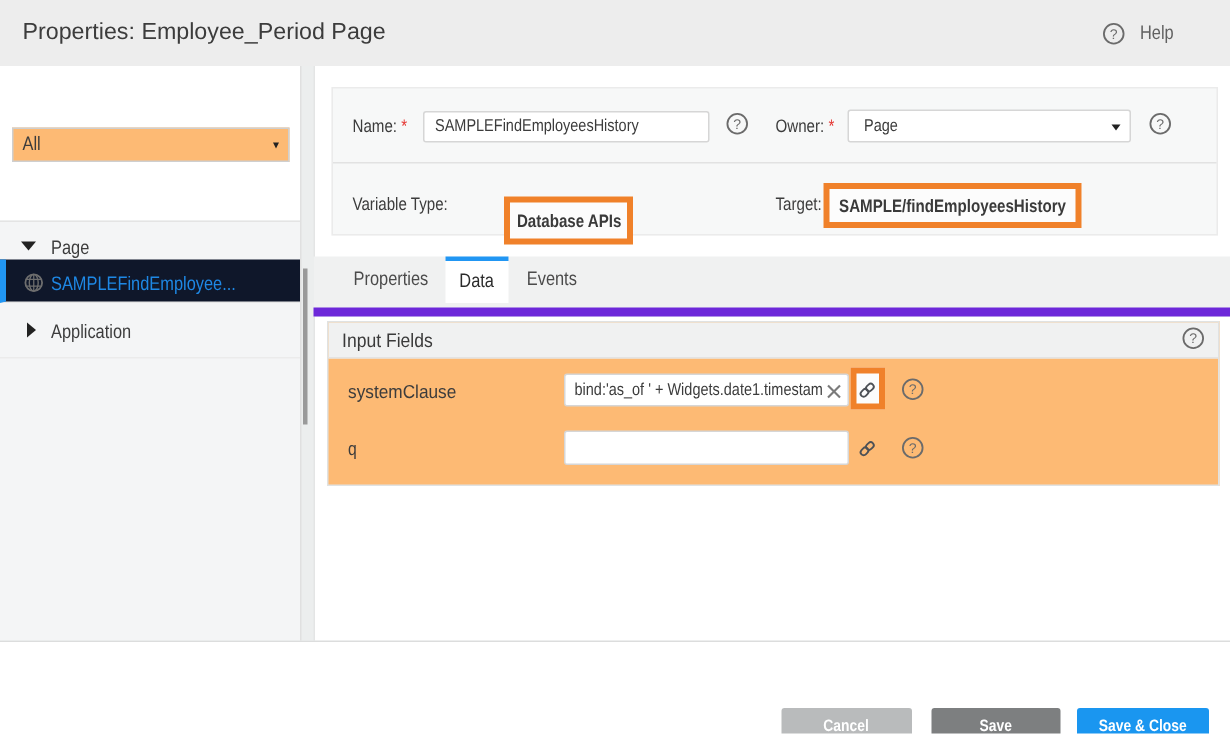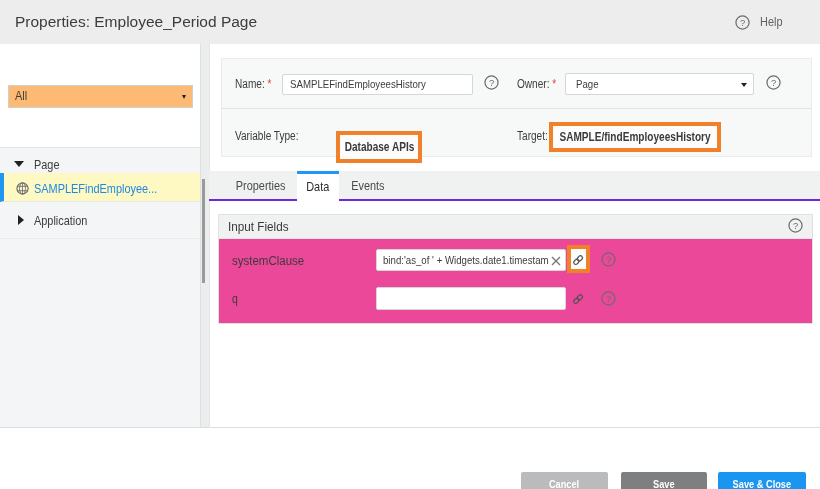--- a/index.html
+++ b/index.html
@@ -20,44 +20,44 @@
   #side { left:0; top:44px; width:200px; height:383px; background:#fff; }
   #newvar { left:8px; top:8px; width:185px; height:23px; background:#2196f3; border:1px solid #1b87e0; color:#fff; font-size:13px; font-weight:bold; text-align:center; line-height:23px; border-radius:2px; }
   #allsel { left:8px; top:41px; width:185px; height:23px; background:#fdba74; border:1px solid #cfcfcf; font-size:13px; color:#3c3c3c; line-height:20px; padding-left:6px; }
   #allsel .caret { position:absolute; right:6px; top:9px; width:0; height:0; border-left:2.5px solid transparent; border-right:2.5px solid transparent; border-top:4.5px solid #222; }
   #search { left:8px; top:73px; width:185px; height:25px; background:#fff; border:1px solid #cfcfcf; font-size:13px; color:#8f8f8f; line-height:23px; padding-left:8px; }
   #tree { left:0; top:103px; width:200px; height:280px; background:#f4f5f6; border-top:1px solid #e4e4e4; }
   .trow { position:absolute; left:0; width:200px; height:25px; font-size:13px; color:#3c3c3c; }
   .trow .lbl { position:absolute; left:34px; top:9px; }
   .tri-d { position:absolute; left:14px; top:13px; width:0; height:0; border-left:5px solid transparent; border-right:5px solid transparent; border-top:6px solid #222; }
   .tri-r { position:absolute; left:18px; top:13px; width:0; height:0; border-top:5px solid transparent; border-bottom:5px solid transparent; border-left:6px solid #222; }
-  #selrow { position:absolute; left:0; top:25px; width:200px; height:29px; background:#fef9c3; border-left:4px solid #2196f3; border-bottom:1px solid #e8e8e8; }
+  #selrow { position:absolute; left:0; top:25px; width:200px; height:29px; background:#0f172a; border-left:4px solid #2196f3; border-bottom:1px solid #e8e8e8; }
   #selrow .lbl { position:absolute; left:30px; top:8px; font-size:13px; color:#1e88e5; }
   #selrow svg { position:absolute; left:12px; top:9px; }
   #approw { top:54px; height:37px; border-bottom:1px solid #ebebeb; }
 
   
   #band { left:200px; top:44px; width:10px; height:383px; background:#eceeee; border-left:1px solid #e0e0e0; border-right:1px solid #e4e5e5; }
   #thumb { left:202px; top:179px; width:3px; height:104px; background:#9a9a9a; }
 
   
   #fpanel { left:221px; top:58px; width:591px; height:99px; background:#f7f8f8; border:1px solid #ebebeb; }
   .flabel { position:absolute; font-size:12px; color:#3c3c3c; }
   .red { color:#e53935; }
   .inp { position:absolute; background:#fff; border:1px solid #d6d6d6; border-radius:2px; font-size:11.5px; color:#3c3c3c; }
   #fsep { position:absolute; left:0px; top:49px; width:589px; height:1px; background:#e2e2e2; }
   .obox { position:absolute; border:4px solid #f0812a; background:#fcfcfc; font-weight:bold; font-size:12px; color:#3a3a3a; display:flex; align-items:center; justify-content:center; }
 
   
-  #tabs { left:209px; top:171px; width:611px; height:30px; background:#f0f1f1; border-bottom:2px solid #6d28d9; }
+  #tabs { left:209px; top:171px; width:611px; height:40px; background:#f0f1f1; border-bottom:6px solid #6d28d9; }
   .tab { position:absolute; top:0; height:30px; font-size:13px; color:#4a4a4a; text-align:center; }
   #tab-data { background:#fff; border-top:3px solid #2196f3; height:31px; color:#2b2b2b; }
 
   
-  #ipanel { left:218px; top:214px; width:595px; height:110px; background:#ec4899; border:1px solid #e0e2e2; }
+  #ipanel { left:218px; top:214px; width:595px; height:110px; background:#fdba74; border:1px solid #e0e2e2; }
   #ihdr { position:absolute; left:0; top:0; width:593px; height:24px; background:#f0f1f1; border-bottom:1px solid #e3e3e3; }
   #ihdr .t { position:absolute; left:9px; top:4px; font-size:13px; color:#3a3a3a; }
 
   .chain { width:14px; height:14px; }
   .xclose { position:absolute; right:3px; top:5px; width:12px; height:12px; }
 
   
   #fsepline { left:0; top:427px; width:820px; height:1px; background:#dcdddd; }
   .btn { position:absolute; top:472px; height:24px; border-radius:2px; color:#fff; font-size:11px; font-weight:bold; text-align:center; line-height:24px; }
   #b-cancel { left:521px; width:87px; background:#b9bbbc; }

